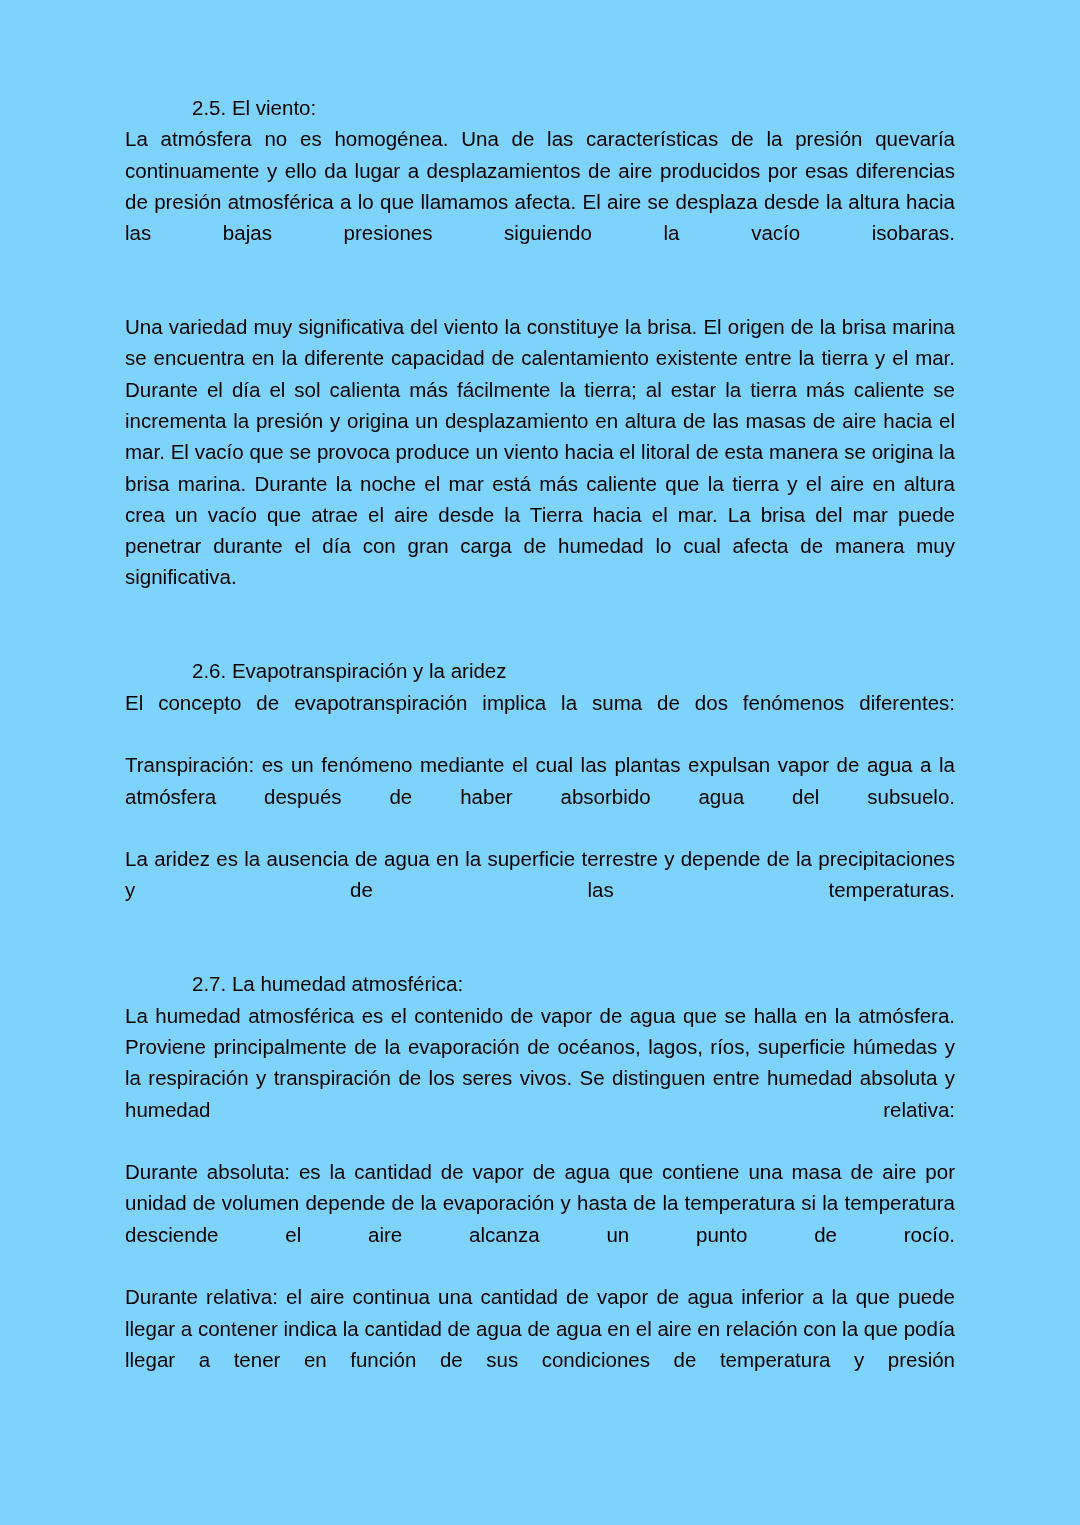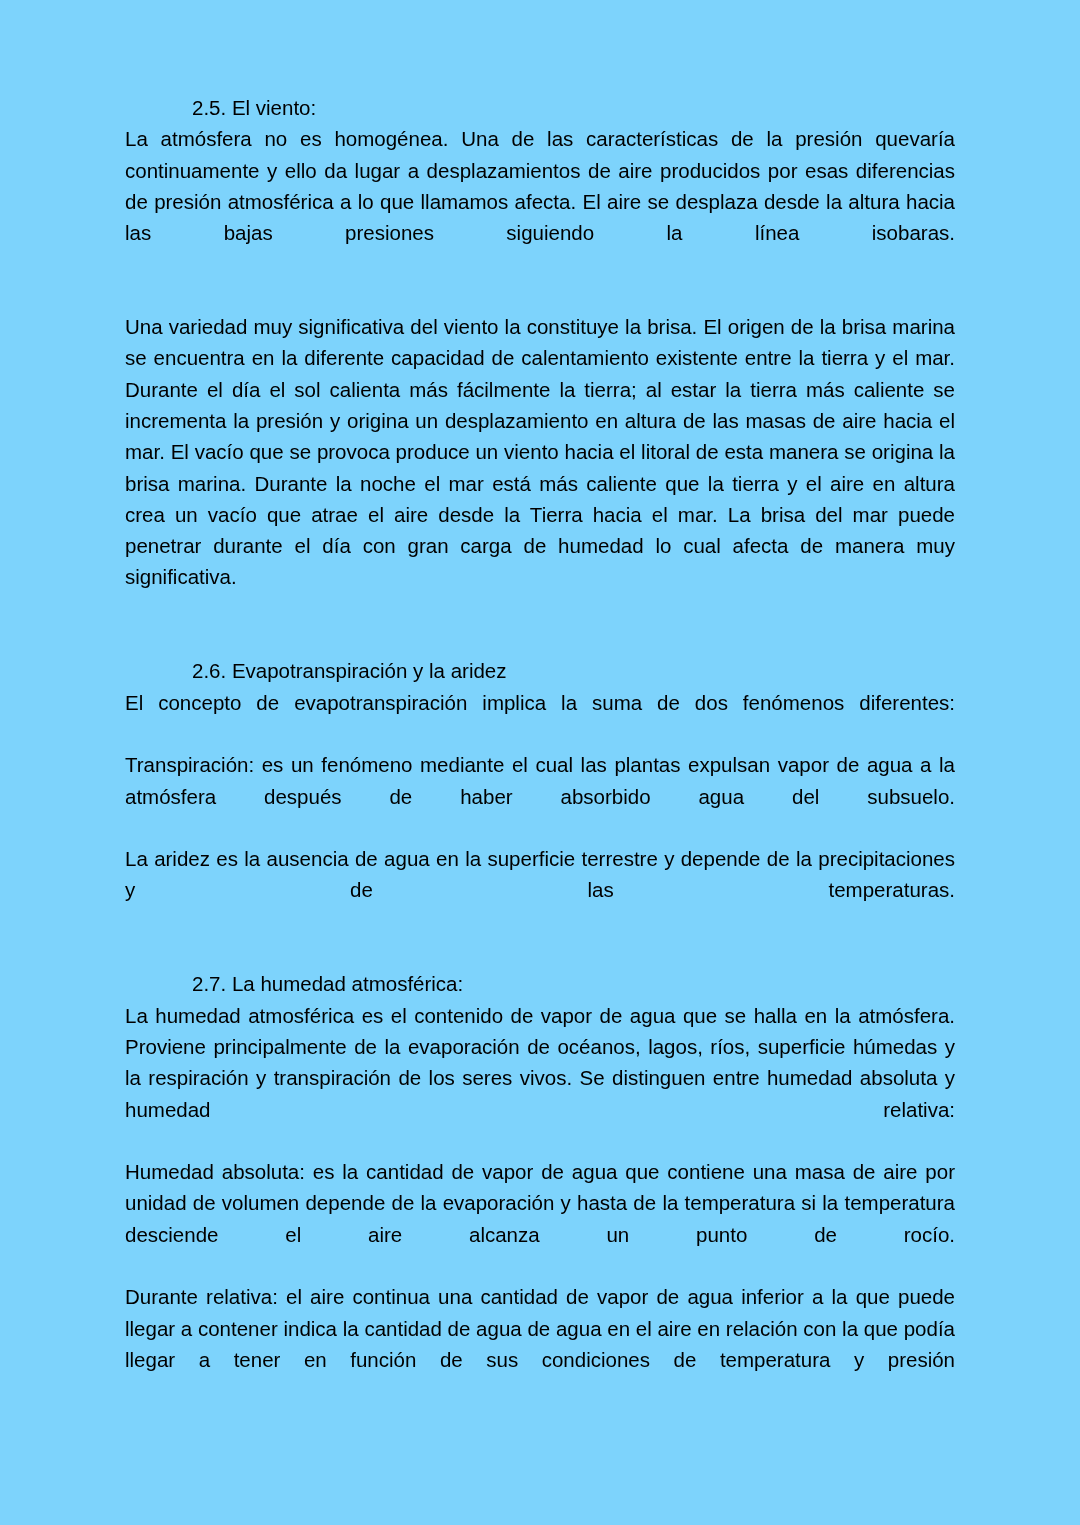--- a/index.html
+++ b/index.html
@@ -54,27 +54,27 @@
   b, strong {
     font-weight: normal;
   }
 </style>
 </head>
 <body>
 
 <div class="page">
   <div class="doc" id="doc-root">
       <div class="heading">2.5. El viento:</div>
-      <div class="para"><b>La atmósfera no es homogénea</b><span>. Una de las características de la presión quevaría continuamente y ello da lugar a desplazamientos de aire producidos por esas diferencias de presión atmosférica a lo que llamamos </span><b>afecta</b><span>. El aire se desplaza desde la altura hacia las bajas presiones siguiendo la línea isobaras.</span></div>
+      <div class="para"><b>La atmósfera no es homogénea</b><span>. Una de las características de la presión quevaría continuamente y ello da lugar a desplazamientos de aire producidos por esas diferencias de presión atmosférica a lo que llamamos </span><b>afecta</b><span>. El aire se desplaza desde la altura hacia las bajas presiones siguiendo la vacío isobaras.</span></div>
       <div class="blank"></div>
       <div class="para"><span>Una variedad muy significativa del viento la constituye la </span><b>brisa</b><span>. El origen de la </span><b>brisa marina</b><span> se encuentra en la diferente capacidad de calentamiento existente entre la tierra y el mar. Durante el </span><b>día</b><span> el sol calienta más fácilmente la tierra; al estar la tierra más caliente se incrementa la presión y origina un desplazamiento en altura de las masas de aire hacia el mar. El vacío que se provoca produce un viento hacia el litoral de esta manera se origina la brisa marina. Durante la </span><b>noche</b><span> el mar está más caliente que la tierra y el aire en altura crea un vacío que atrae el aire desde la Tierra hacia el mar. La brisa del mar puede </span><b>penetrar durante el día</b><span> con gran carga de humedad lo cual afecta de manera muy significativa.</span></div>
       <div class="blank"></div>
       <div class="heading">2.6. Evapotranspiración y la aridez</div>
       <div class="para"><span>El concepto de </span><b>evapotranspiración</b><span> implica la suma de dos fenómenos diferentes:</span></div>
       <div class="para"><b>Transpiración</b><span>: es un fenómeno mediante el cual las plantas expulsan vapor de agua a la atmósfera después de haber absorbido agua del subsuelo.</span></div>
       <div class="para"><span>La </span><b>aridez</b><span> es la ausencia de agua en la superficie terrestre y depende de la precipitaciones y de las temperaturas.</span></div>
       <div class="blank"></div>
       <div class="heading">2.7. La humedad atmosférica:</div>
       <div class="para"><span>La humedad atmosférica es el contenido </span><b>de vapor de agua que se halla en la atmósfera</b><span>. Proviene principalmente de la evaporación de océanos, lagos, ríos, superficie húmedas y la respiración y transpiración de los seres vivos. Se distinguen entre humedad absoluta y humedad relativa:</span></div>
-      <div class="para"><b>Humedad absoluta</b><span>: es la cantidad de vapor de agua que contiene una masa de aire por unidad de volumen depende de la evaporación y hasta de la temperatura si la temperatura desciende el aire alcanza un </span><b>punto de rocío.</b></div>
+      <div class="para"><b>Durante absoluta</b><span>: es la cantidad de vapor de agua que contiene una masa de aire por unidad de volumen depende de la evaporación y hasta de la temperatura si la temperatura desciende el aire alcanza un </span><b>punto de rocío.</b></div>
       <div class="para"><b>Durante relativa:</b><span> el aire continua una cantidad de vapor de agua inferior a la que puede llegar a contener indica la cantidad de agua de agua en el aire en relación con la que podía llegar a tener en función de sus condiciones de temperatura y presión </span></div>
     </div>
 </div>
 
 </body></html>

